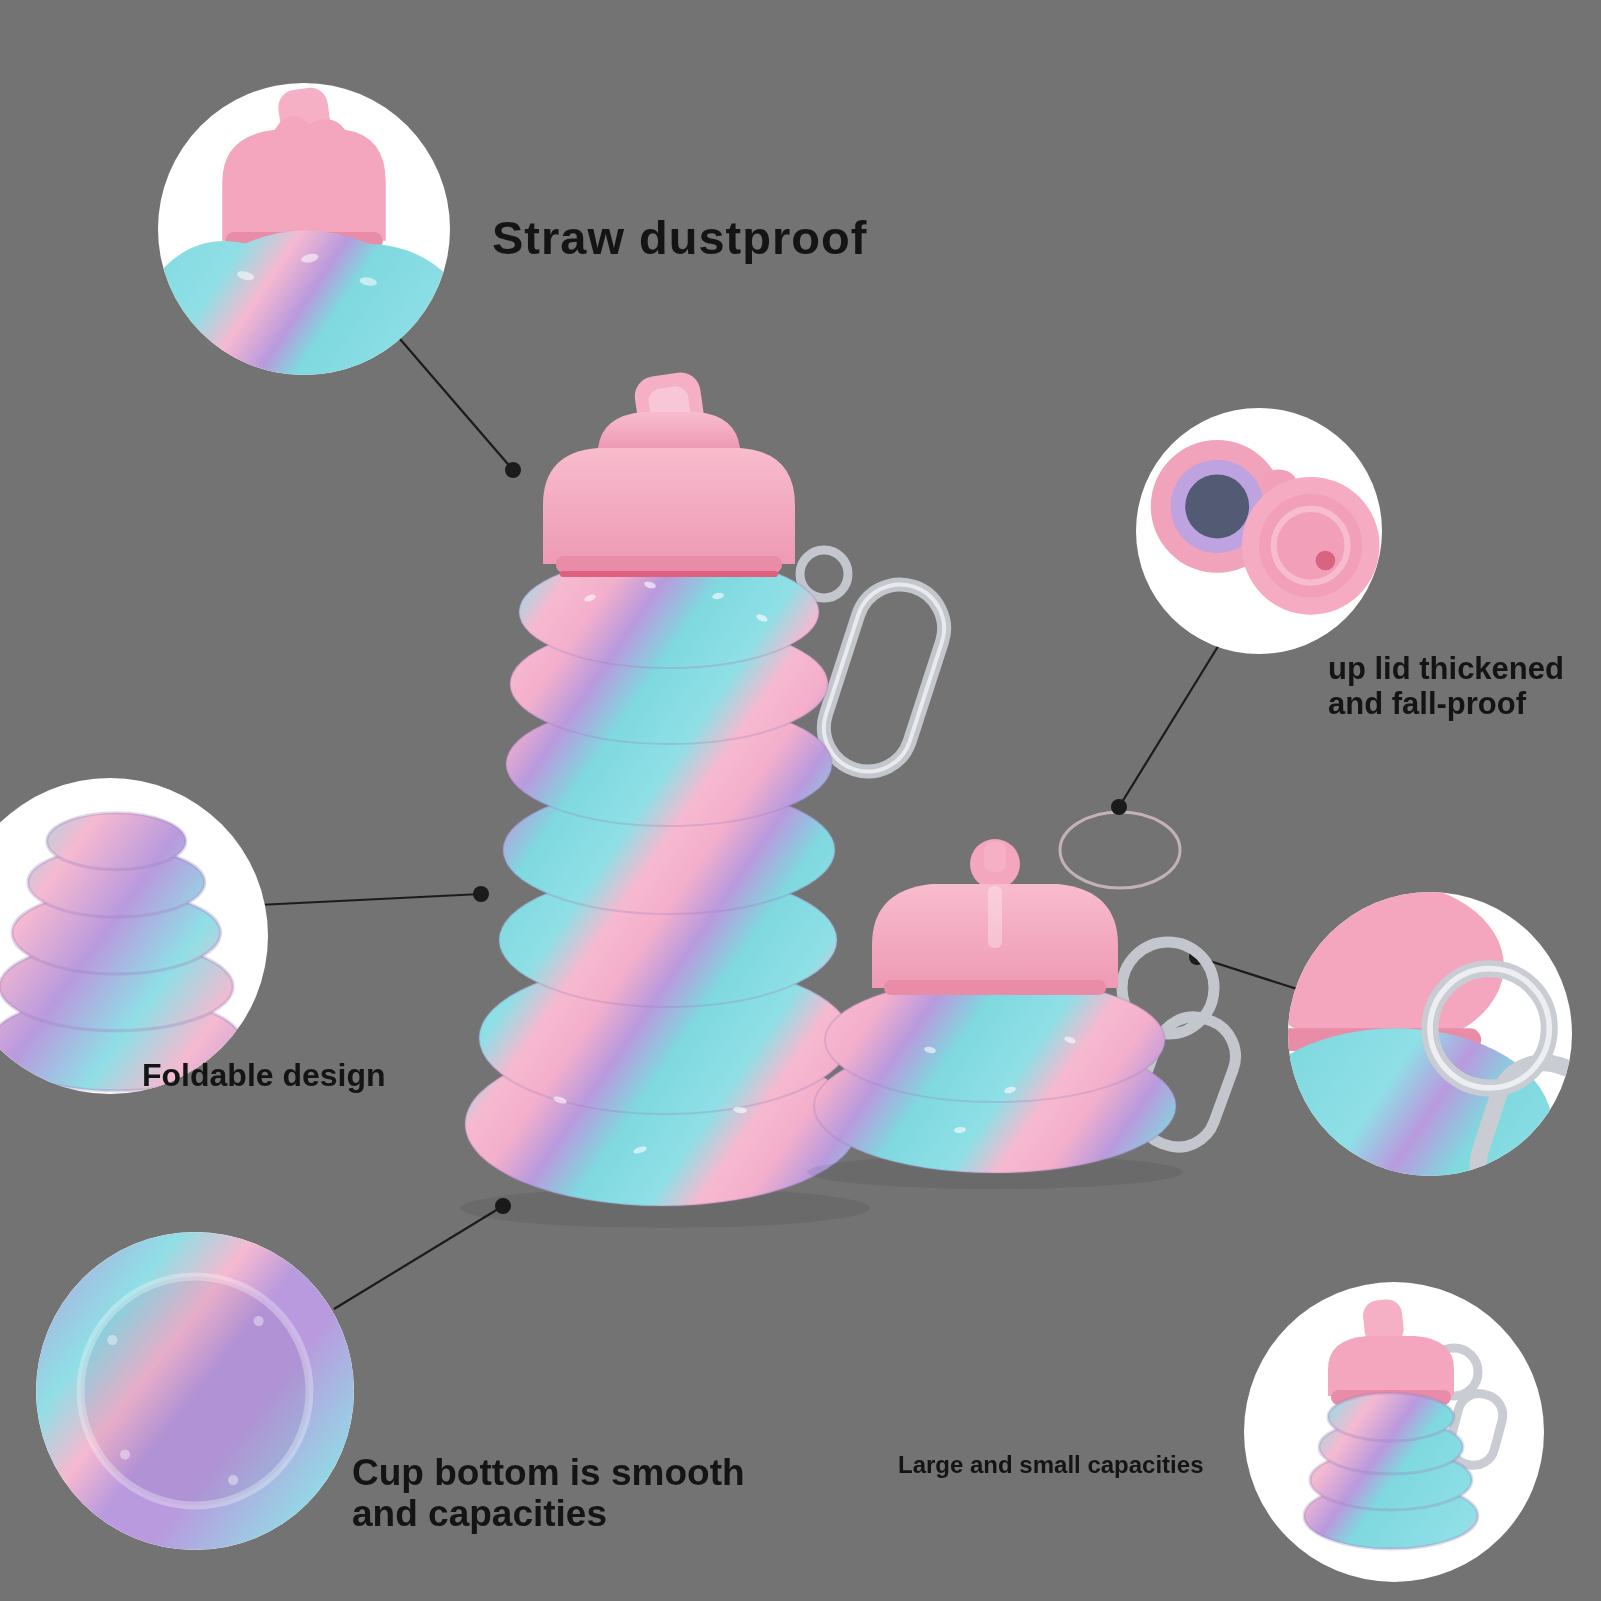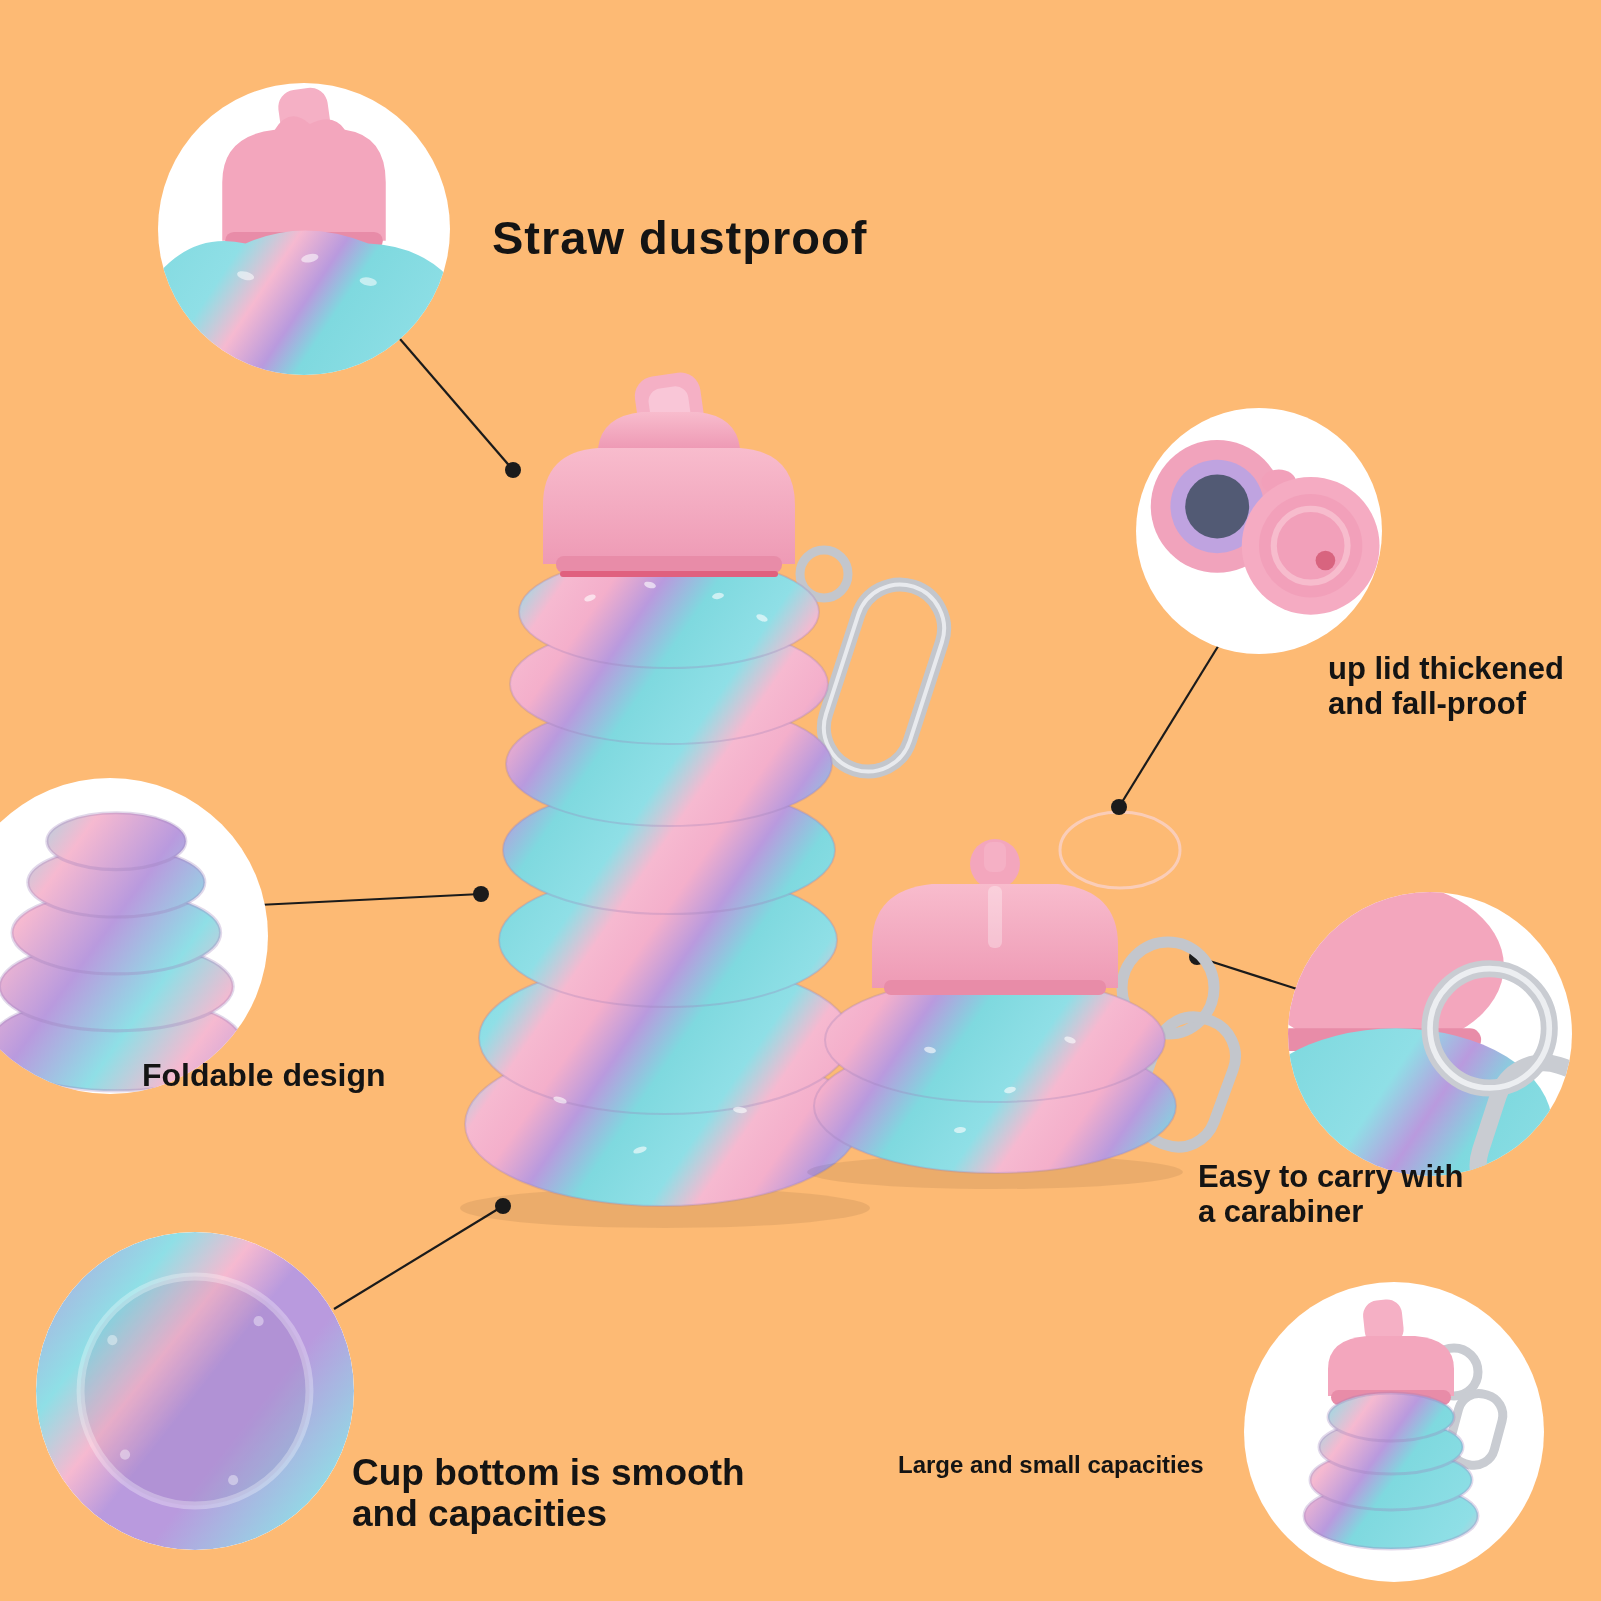--- a/index.html
+++ b/index.html
@@ -1,18 +1,18 @@
 <!DOCTYPE html>
 <html><head>
 <meta charset="utf-8">
 <style>
   html,body{margin:0;padding:0;background:#fff;}
   .stage{
     position:relative;width:1601px;height:1601px;overflow:hidden;
-    background:#fdba74;font-family:"Liberation Sans", sans-serif;
+    background:#737373;font-family:"Liberation Sans", sans-serif;
   }
   .art{position:absolute;left:0;top:0;}
   .inset{position:absolute;border-radius:50%;overflow:hidden;background:#ffffff;}
   .inset svg{position:absolute;left:0;top:0;width:100%;height:100%;}
   .label{position:absolute;color:#141414;line-height:1.12;white-space:nowrap;}
   .label span{display:block;}
   .lbl-straw{left:492px;top:212px;font-size:47px;font-weight:600;letter-spacing:1px;}
   .lbl-uplid{left:1328px;top:652px;font-size:31px;font-weight:600;}
   .lbl-fold{left:142px;top:1058px;font-size:32px;font-weight:600;}
   .lbl-carry{left:1198px;top:1160px;font-size:31px;font-weight:600;}
@@ -263,24 +263,20 @@
 
   <div class="label lbl-uplid">
     <span>up lid thickened</span>
     <span>and fall-proof</span>
   </div>
 
   <div class="label lbl-fold">
     <span>Foldable design</span>
   </div>
 
-  <div class="label lbl-carry">
-    <span>Easy to carry with</span>
-    <span>a carabiner</span>
-  </div>
 
   <div class="label lbl-bottom">
     <span>Cup bottom is smooth</span>
     <span>and capacities</span>
   </div>
 
   <div class="label lbl-capacity">
     <span>Large and small capacities</span>
   </div>
 

